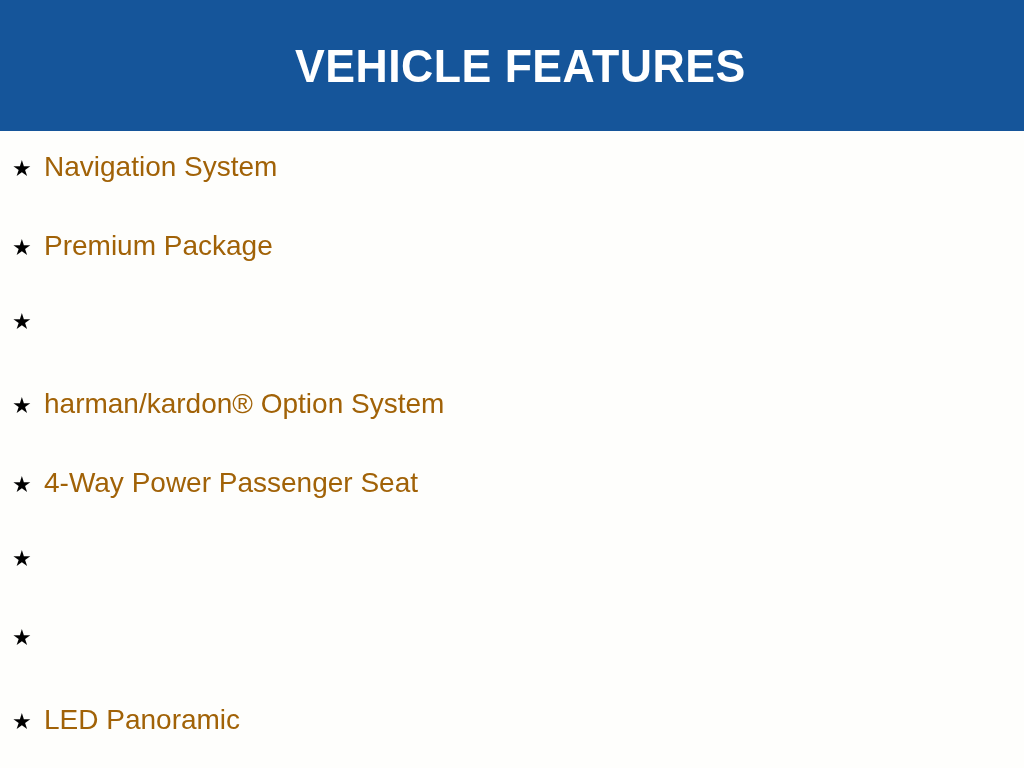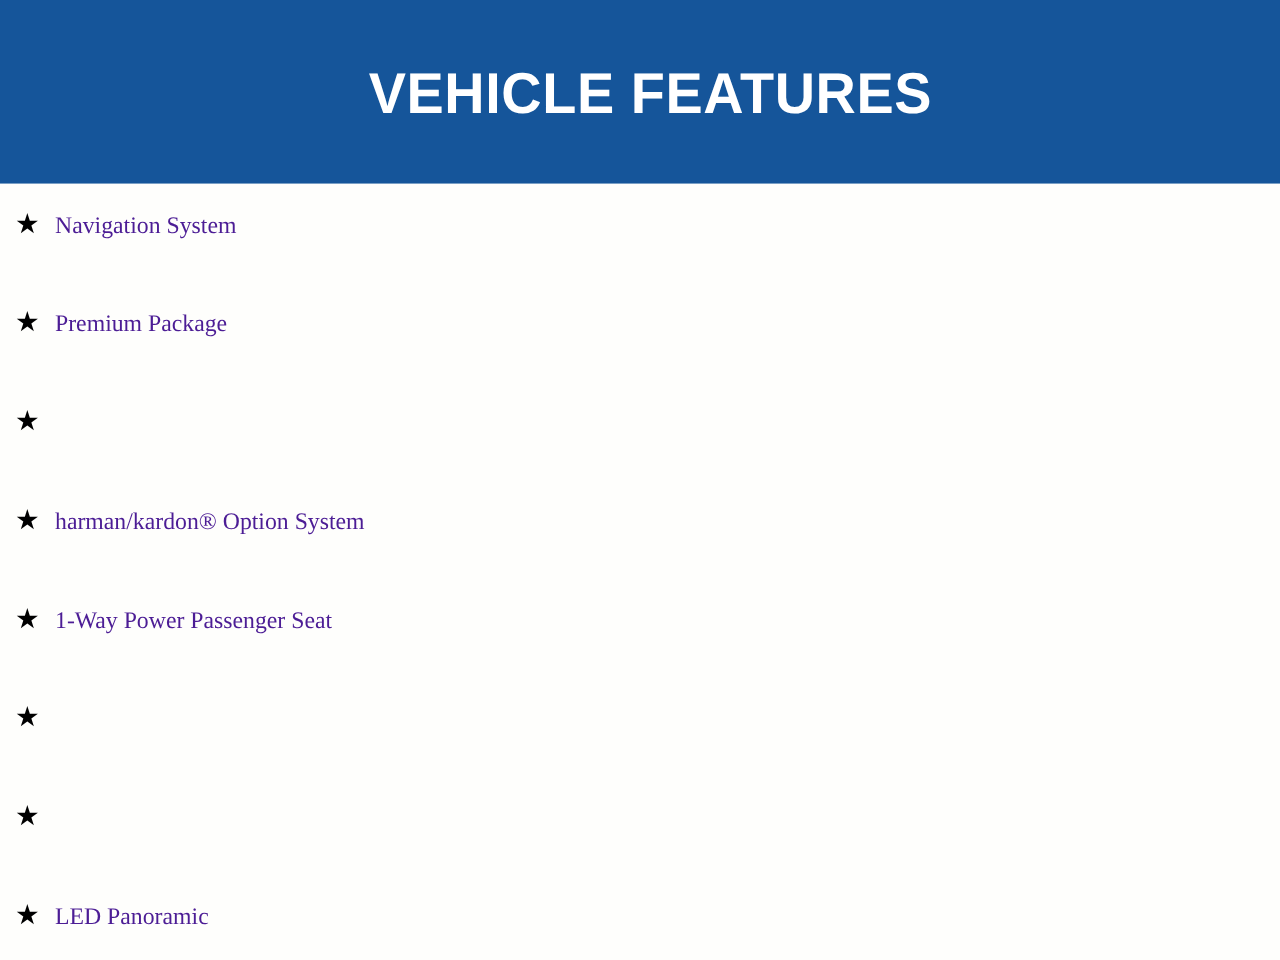--- a/index.html
+++ b/index.html
@@ -22,21 +22,21 @@
     height: 768px;
     background: #fefefc;
     display: flex;
     flex-direction: column;
   }
 
   
   .header-banner {
     flex: 0 0 auto;
     width: 100%;
-    height: 147px;
+    height: 131px;
     background: #15559a;
     display: flex;
     align-items: center;
     justify-content: center;
     box-sizing: border-box;
     padding-left: 16px;
   }
 
   .header-title {
     color: #ffffff;
@@ -82,23 +82,23 @@
     color: #000000;
     font-family: "DejaVu Sans", sans-serif;
     font-size: 22px;
     line-height: 1;
     text-align: left;
     user-select: none;
   }
 
   .feature-label {
     flex: 1 1 auto;
-    color: #4c1d95;
-    font-family: Liberation Serif, serif;
-    font-size: 19px;
+    color: #a16207;
+    font-family: Liberation Sans, sans-serif;
+    font-size: 28px;
     line-height: 1;
     white-space: nowrap;
   }
 </style>
 </head>
 <body>
 
 <div class="page">
 
   <div class="header-banner">
@@ -122,21 +122,21 @@
         <span class="feature-bullet">★</span>
       </li>
 
       <li class="feature-item">
         <span class="feature-bullet">★</span>
         <span class="feature-label">harman/kardon® Option System</span>
       </li>
 
       <li class="feature-item">
         <span class="feature-bullet">★</span>
-        <span class="feature-label">1-Way Power Passenger Seat</span>
+        <span class="feature-label">4-Way Power Passenger Seat</span>
       </li>
 
       <li class="feature-item">
         <span class="feature-bullet">★</span>
       </li>
 
       <li class="feature-item">
         <span class="feature-bullet">★</span>
       </li>
 

